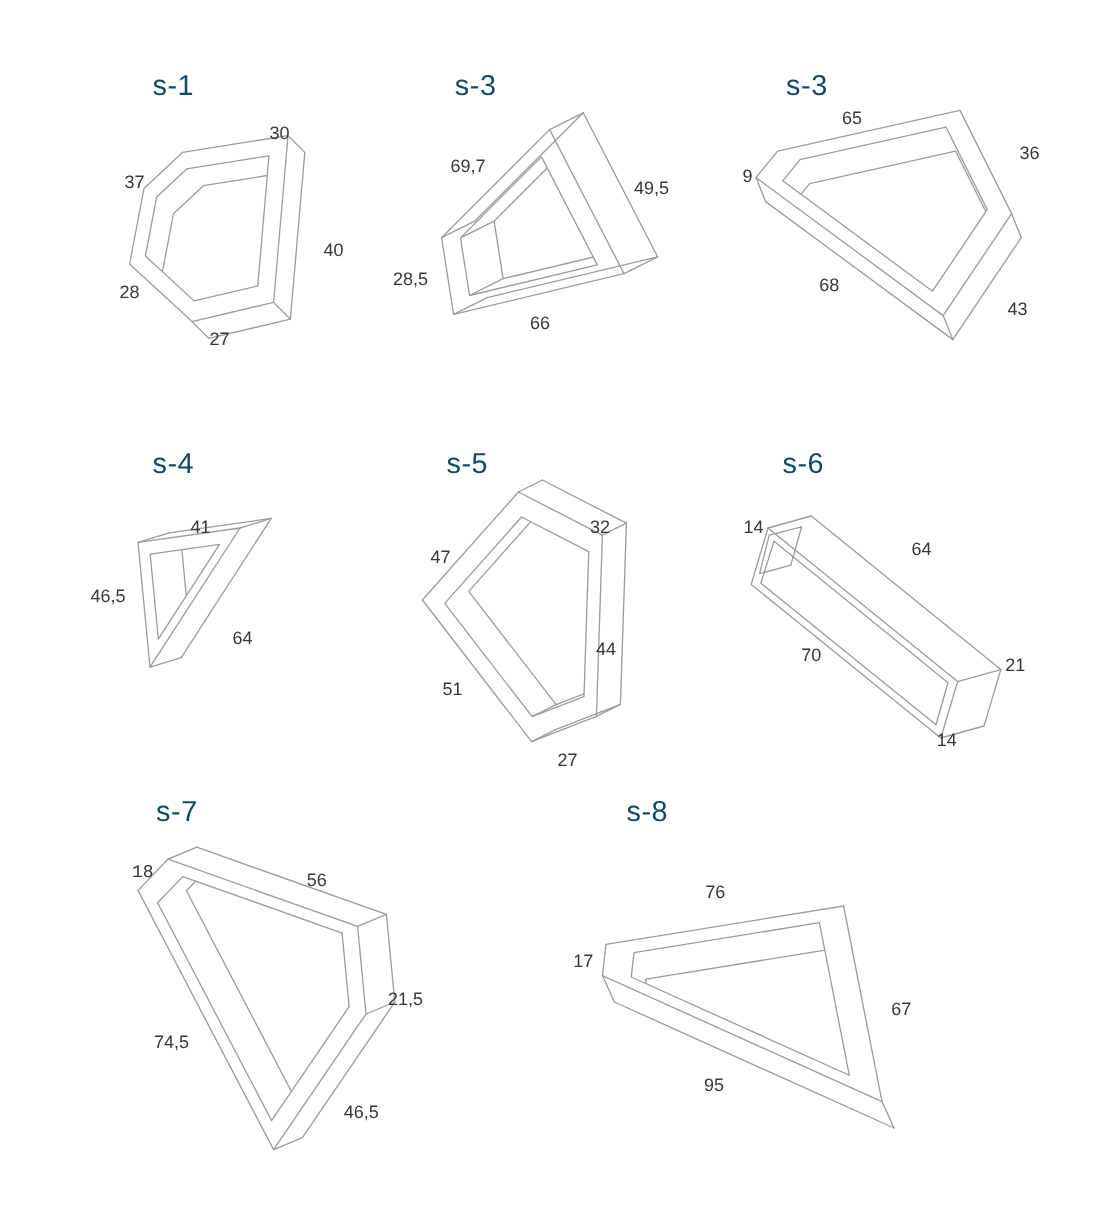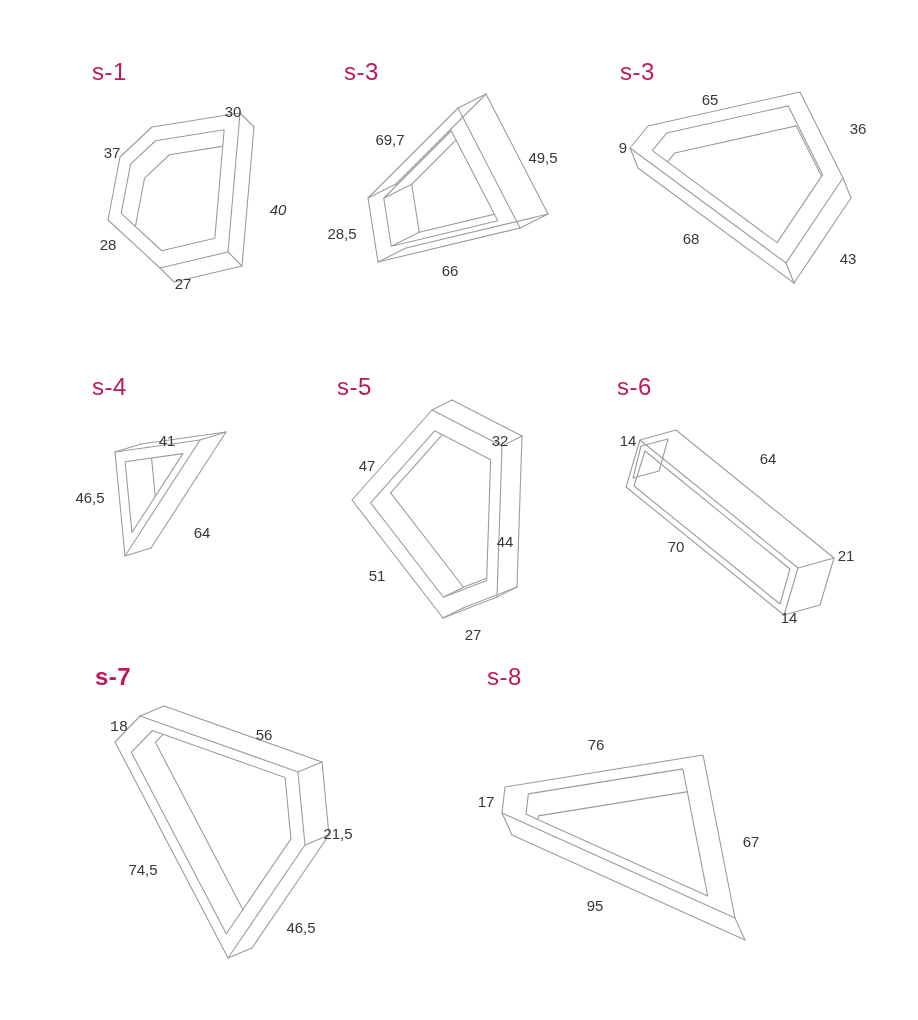--- a/index.html
+++ b/index.html
@@ -6,23 +6,24 @@
   .canvas{
     position:relative;
     width:918px;height:1020px;
     background:#ffffff;
     font-family:"Liberation Sans", sans-serif;
     overflow:hidden;
   }
   .fig-title{
     position:absolute;
     font-size:24px;
-    color:#be185d;
+    color:#0c4a6e;
     letter-spacing:0.5px;
     white-space:nowrap;
+    margin-left:35px;
   }
   .dim{
     position:absolute;
     font-size:15px;
     color:#383838;
     transform:translate(-50%,-50%);
     white-space:nowrap;
   }
   svg{position:absolute;left:0;top:0;}
 </style>
@@ -168,21 +169,21 @@
           <line x1="707.775" y1="896.0550000000001" x2="717.775" y2="918.0550000000001"></line>
           <line x1="526.035" y1="814.155" x2="536.035" y2="836.155"></line>
         </g>
         <polygon points="505,787 703,755 735,918 502,813"></polygon>
         <polygon points="528.375,793.875 682.815,768.915 707.775,896.0550000000001 526.035,814.155"></polygon>
       </g>
     </svg>
 <span class="fig-title" style="left: 92px; top: 58px;">s-1</span>
     <span class="dim" style="left: 233px; top: 111px;">30</span>
     <span class="dim" style="left: 112px; top: 152px;">37</span>
-    <span class="dim" style="left: 278px; top: 209px; font-style: italic;">40</span>
+    <span class="dim" style="left: 278px; top: 209px;">40</span>
     <span class="dim" style="left: 108px; top: 244px;">28</span>
     <span class="dim" style="left: 183px; top: 283px;">27</span>
     <span class="fig-title" style="left: 344px; top: 58px;">s-3</span>
     <span class="dim" style="left: 390px; top: 139px;">69,7</span>
     <span class="dim" style="left: 543px; top: 157px;">49,5</span>
     <span class="dim" style="left: 342px; top: 233px;">28,5</span>
     <span class="dim" style="left: 450px; top: 270px;">66</span>
     <span class="fig-title" style="left: 620px; top: 58px;">s-3</span>
     <span class="dim" style="left: 710px; top: 99px;">65</span>
     <span class="dim" style="left: 858px; top: 128px;">36</span>
@@ -198,21 +199,21 @@
     <span class="dim" style="left: 367px; top: 465px;">47</span>
     <span class="dim" style="left: 505px; top: 541px;">44</span>
     <span class="dim" style="left: 377px; top: 575px;">51</span>
     <span class="dim" style="left: 473px; top: 634px;">27</span>
     <span class="fig-title" style="left: 617px; top: 373px;">s-6</span>
     <span class="dim" style="left: 628px; top: 440px;">14</span>
     <span class="dim" style="left: 768px; top: 458px;">64</span>
     <span class="dim" style="left: 676px; top: 546px;">70</span>
     <span class="dim" style="left: 846px; top: 555px;">21</span>
     <span class="dim" style="left: 789px; top: 617px;">14</span>
-    <span class="fig-title" style="left: 95px; top: 663px; font-weight: bold;">s-7</span>
+    <span class="fig-title" style="left: 95px; top: 663px;">s-7</span>
     <span class="dim" style="left: 119px; top: 727px; font-family: Liberation Mono, monospace;">18</span>
     <span class="dim" style="left: 264px; top: 734px;">56</span>
     <span class="dim" style="left: 338px; top: 833px;">21,5</span>
     <span class="dim" style="left: 143px; top: 869px;">74,5</span>
     <span class="dim" style="left: 301px; top: 927px;">46,5</span>
     <span class="fig-title" style="left: 487px; top: 663px;">s-8</span>
     <span class="dim" style="left: 596px; top: 744px;">76</span>
     <span class="dim" style="left: 486px; top: 801px;">17</span>
     <span class="dim" style="left: 751px; top: 841px;">67</span>
     <span class="dim" style="left: 595px; top: 905px;">95</span>

